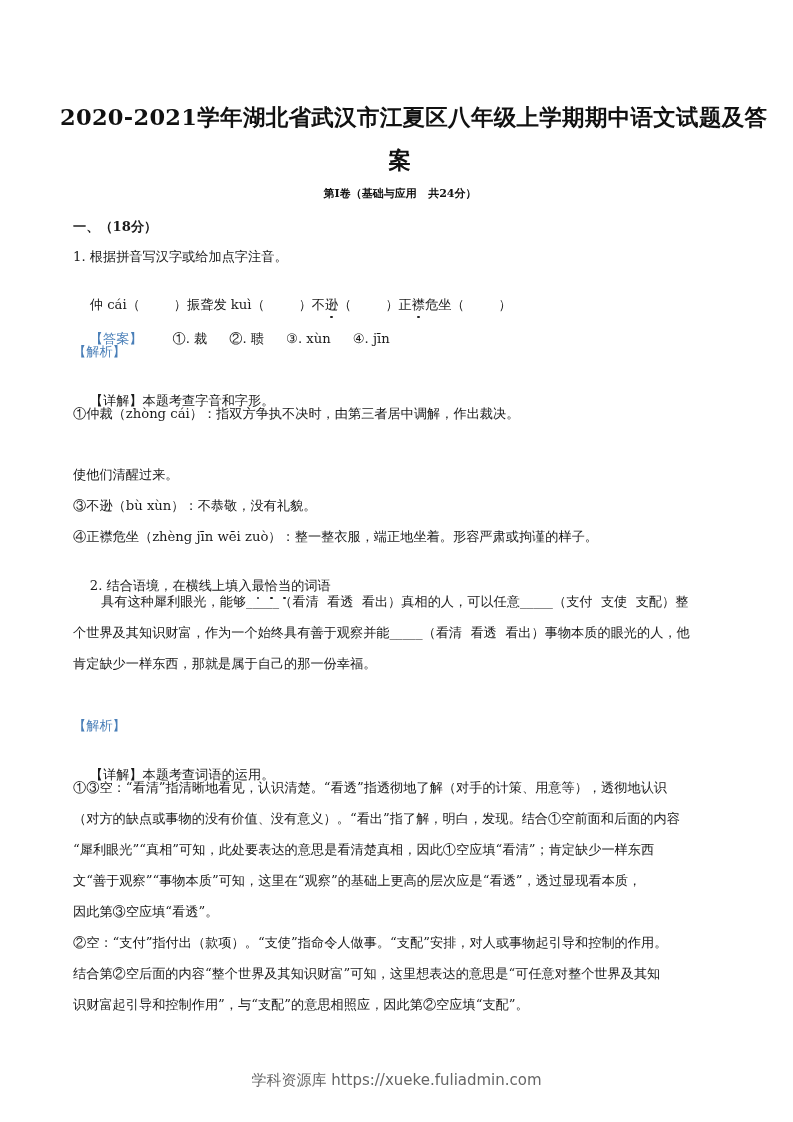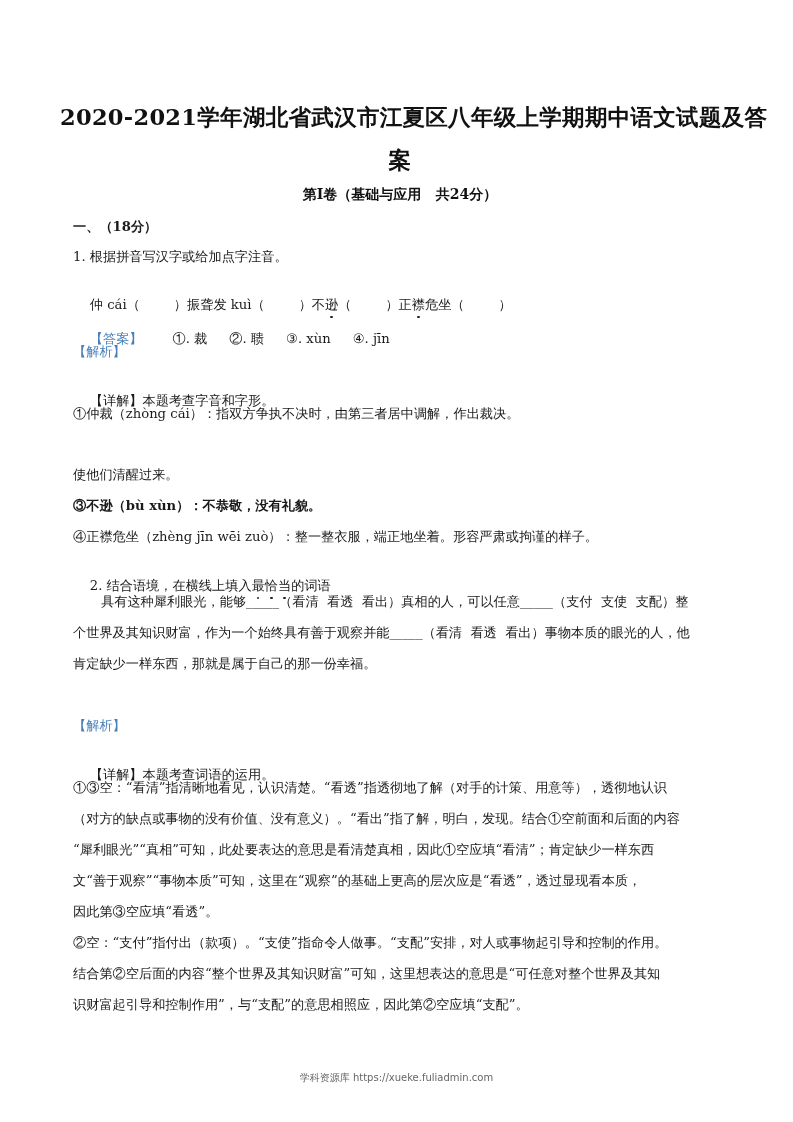--- a/index.html
+++ b/index.html
@@ -35,21 +35,21 @@
     }
     .title.l1 { top: 102px; }
     .title.l2 { top: 145px; }
     .subtitle {
       position: absolute;
       left: 60px;
       width: 680px;
       top: 186px;
       text-align: center;
       font-weight: bold;
-      font-size: 14px;
+      font-size: 11px;
       color: #111;
       white-space: pre;
     }
     .line {
       position: absolute;
       left: 73px;
       font-size: 13.2px;
       line-height: 18px;
       white-space: pre;
       color: #1a1a1a;
@@ -73,21 +73,21 @@
       border-radius: 50%;
     }
     .gap { display: inline-block; }
     .footer {
       position: absolute;
       left: 0;
       width: 793px;
       top: 1071px;
       text-align: center;
       font-family: "DejaVu Sans", "Liberation Sans", sans-serif;
-      font-size: 10px;
+      font-size: 15px;
       color: #666;
       white-space: pre;
     }
   </style>
 </head>
 <body>
 
 <div class="page">
 
   <div class="title l1">2020-2021学年湖北省武汉市江夏区八年级上学期期中语文试题及答</div>
@@ -107,21 +107,21 @@
   </div>
 
   <div class="line blue" style="top:343px;">【解析】</div>
 
   <div class="line" style="top:374px;">
     <span>【详解】</span><span>本题考查字音和字形。</span>
   </div>
 
   <div class="line" style="top:405px;">①仲裁（zhòng cái）：指双方争执不决时，由第三者居中调解，作出裁决。</div>
   <div class="line" style="top:466px;">使他们清醒过来。</div>
-  <div class="line" style="top:497px;font-weight:bold;">③不逊（bù xùn）：不恭敬，没有礼貌。</div>
+  <div class="line" style="top:497px;">③不逊（bù xùn）：不恭敬，没有礼貌。</div>
   <div class="line" style="top:528px;">④正襟危坐（zhèng jīn wēi zuò）：整一整衣服，端正地坐着。形容严肃或拘谨的样子。</div>
 
   <div class="line" style="top:559px;">
     <span>2. 结合语境，在横线上填入</span><span class="dot">最</span><span class="dot">恰</span><span class="dot">当</span><span>的词语</span>
   </div>
 
   <div class="line indent" style="top:593px;">具有这种犀利眼光，能够_____（看清  看透  看出）真相的人，可以任意_____（支付  支使  支配）整</div>
   <div class="line" style="top:624px;">个世界及其知识财富，作为一个始终具有善于观察并能_____（看清  看透  看出）事物本质的眼光的人，他</div>
   <div class="line" style="top:655px;">肯定缺少一样东西，那就是属于自己的那一份幸福。</div>
 

